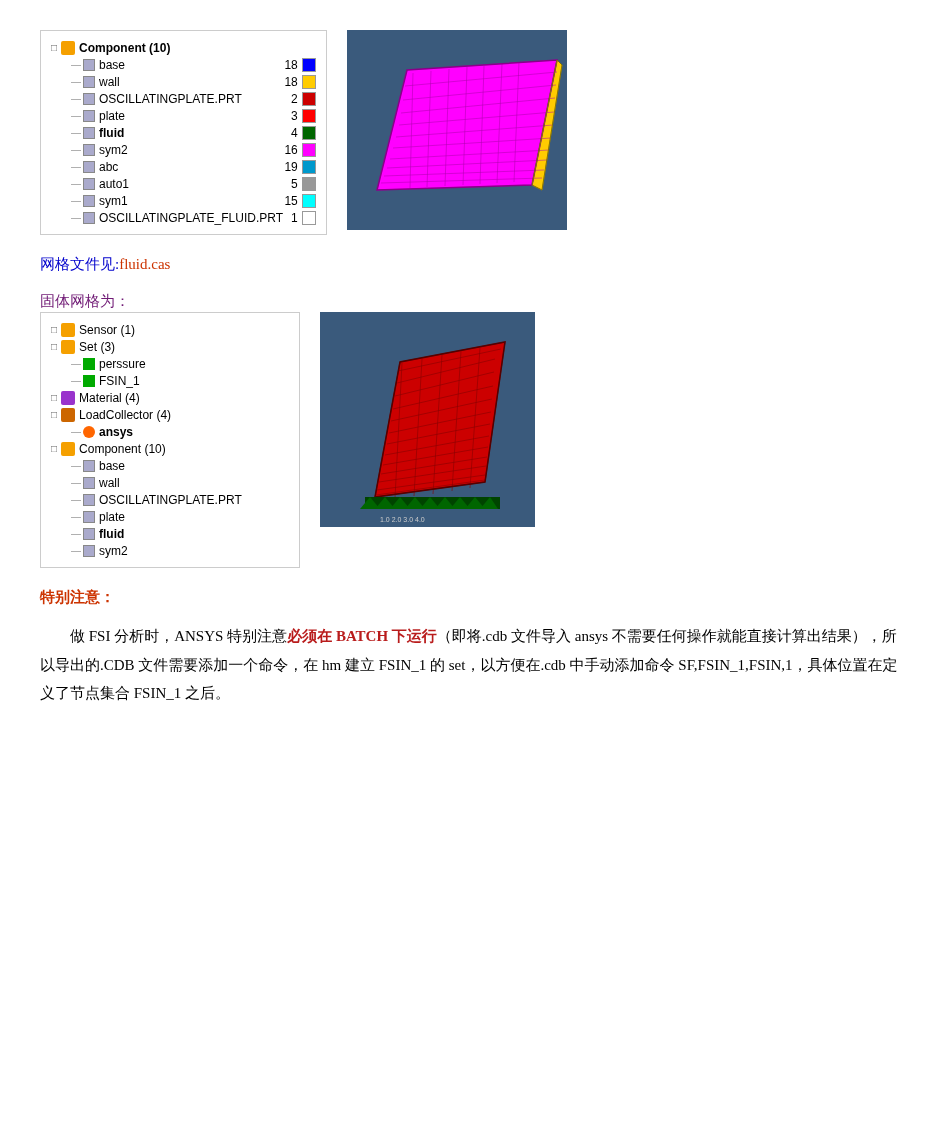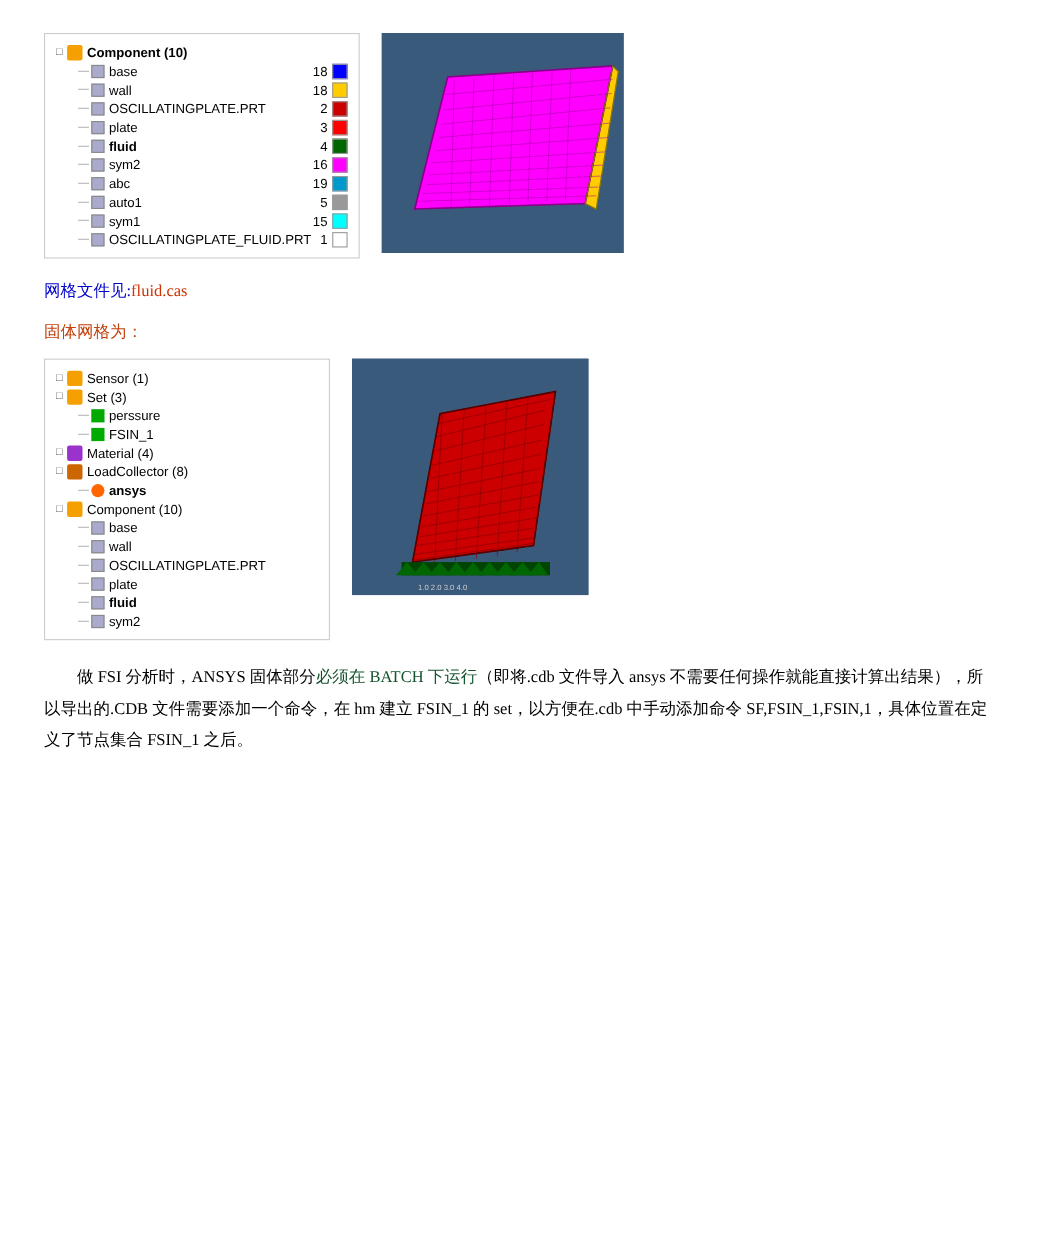--- a/index.html
+++ b/index.html
@@ -79,43 +79,43 @@
     }
 
     .link-text a {
       color: #cc3300;
       text-decoration: none;
     }
 
     
     .section-heading {
       font-size: 15px;
-      color: #c2410c;
-      margin-bottom: 15px;
+      color: #701a75;
+      margin-bottom: 1px;
       font-family: "SimSun", serif;
     }
 
     
     .special-note-title {
       font-size: 15px;
       font-weight: bold;
       color: #cc3300;
       margin-bottom: 15px;
       font-family: "SimSun", serif;
     }
 
     .paragraph {
       font-size: 15px;
       line-height: 1.9;
       color: #000000;
       font-family: "SimSun", serif;
       text-indent: 2em;
     }
 
-    .highlight-red { color: #14532d; font-weight: normal; }
+    .highlight-red { color: #b91c1c; font-weight: bold; }
 
     
     .expand-icon {
       color: #666;
       font-size: 10px;
     }
 
     
     .ico-component {
       width: 14px;
@@ -372,21 +372,21 @@
         <span class="ico-material"></span>
         <span style="width:4px"></span>
         <span class="tree-label">Material (4)</span>
       </div>
 
       <div class="tree-row">
         <span class="expand-icon">□</span>
         <span style="width:4px"></span>
         <span class="ico-load"></span>
         <span style="width:4px"></span>
-        <span class="tree-label">LoadCollector (8)</span>
+        <span class="tree-label">LoadCollector (4)</span>
       </div>
 
       <div class="tree-row indent1" style="padding-left:20px;">
         <span class="dash-line">—</span>
         <span class="ico-yueshu"></span>
         <span style="width:4px"></span>
         <span class="tree-label bold">ansys</span>
       </div>
 
       <div class="tree-row">
@@ -478,17 +478,18 @@
         <polygon points="155,185 165,197 145,197" fill="#006600"></polygon>
         <polygon points="170,185 178,197 160,197" fill="#006600"></polygon>
 
         <text x="60" y="210" fill="#cccccc" font-size="7" font-family="Arial">1.0 2.0 3.0 4.0</text>
       </svg>
     </div>
   </div>
 </div>
 
 <div class="section" style="margin-top: 15px;">
+  <div class="special-note-title">特别注意：</div>
 
   <p class="paragraph">
-    <span>做 FSI 分析时，ANSYS 固体部分</span><span class="highlight-red">必须在 BATCH 下运行</span><span>（即将.cdb 文件导入 ansys 不需要任何操作就能直接计算出结果），所以导出的.CDB 文件需要添加一个命令，在 hm 建立 FSIN_1 的 set，以方便在.cdb 中手动添加命令 SF,FSIN_1,FSIN,1，具体位置在定义了节点集合 FSIN_1 之后。</span>
+    <span>做 FSI 分析时，ANSYS 特别注意</span><span class="highlight-red">必须在 BATCH 下运行</span><span>（即将.cdb 文件导入 ansys 不需要任何操作就能直接计算出结果），所以导出的.CDB 文件需要添加一个命令，在 hm 建立 FSIN_1 的 set，以方便在.cdb 中手动添加命令 SF,FSIN_1,FSIN,1，具体位置在定义了节点集合 FSIN_1 之后。</span>
   </p>
 </div>
 
 </body></html>

